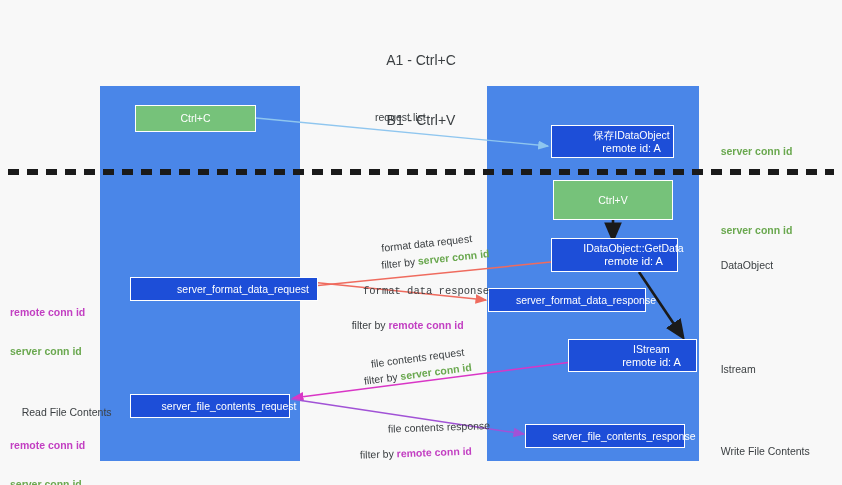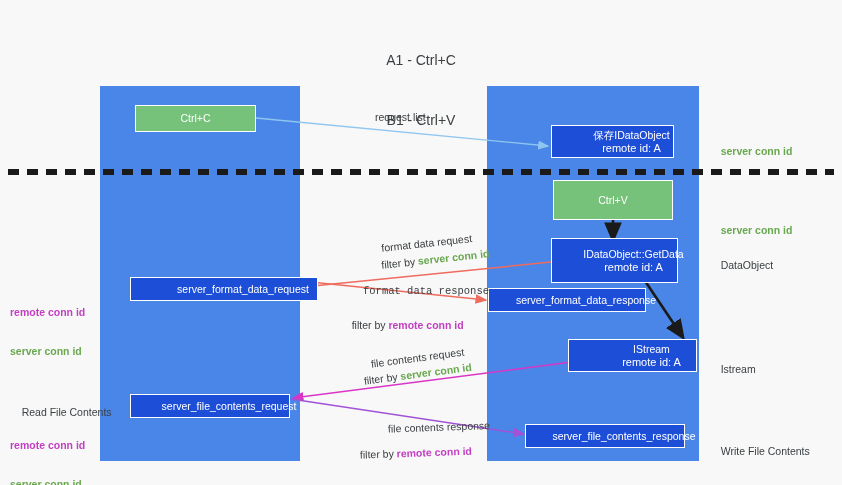--- a/index.html
+++ b/index.html
@@ -168,21 +168,21 @@
 
   <div class="box orange" style="left:551px; top:125px; width:123px; height:33px;">
     <div>保存IDataObject</div>
     <div class="l2">remote id: A</div>
   </div>
 
   <div class="box green" style="left:553px; top:180px; width:120px; height:40px;">
     <div>Ctrl+V</div>
   </div>
 
-  <div class="box orange" style="left:551px; top:238px; width:127px; height:45px;text-align:right;">
+  <div class="box orange" style="left:551px; top:238px; width:127px; height:34px;text-align:right;">
     <div>IDataObject::GetData</div>
     <div class="l2">remote id: A</div>
   </div>
 
   <div class="box orange" style="left:130px; top:277px; width:188px; height:24px;">
     <div>server_format_data_request</div>
   </div>
 
   <div class="box orange" style="left:488px; top:288px; width:158px; height:24px;">
     <div>server_format_data_response</div>

